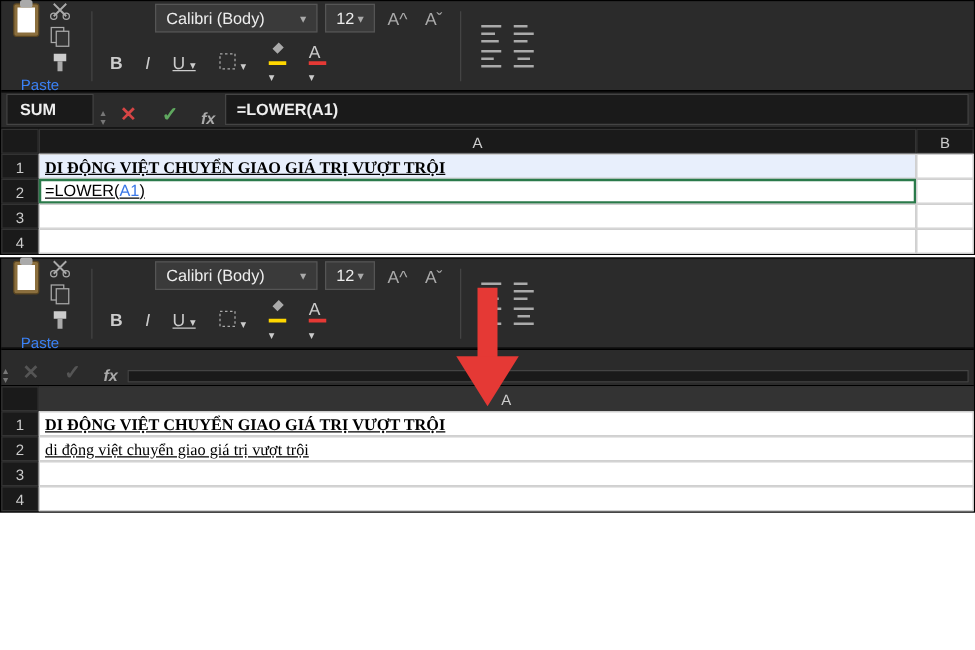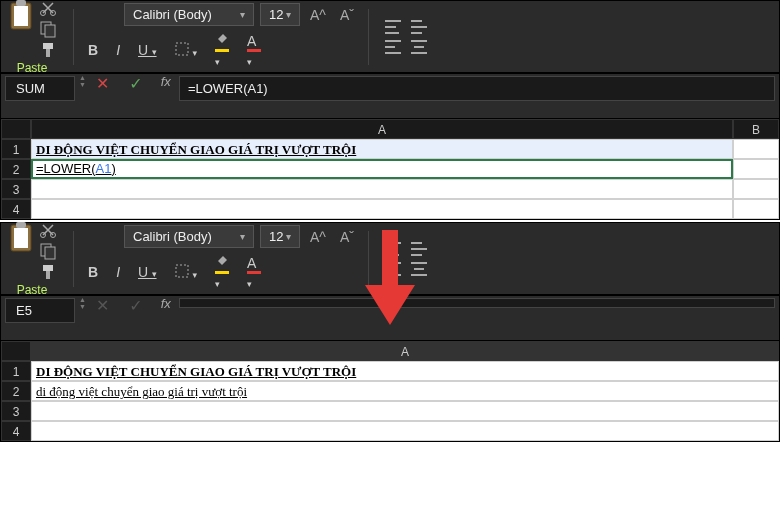--- a/index.html
+++ b/index.html
@@ -2,41 +2,41 @@
 <html><head>
 <meta charset="utf-8">
 <style>
 * { box-sizing: border-box; margin: 0; padding: 0; font-family: 'Segoe UI', Arial, sans-serif; }
 body { background: #fff; width: 780px; height: 520px; overflow: hidden; }
 .excel-panel { background: #1a1a1a; color: #ccc; border: 1px solid #000; }
 .ribbon { display: flex; align-items: center; padding: 4px 6px; background: #2b2b2b; border-bottom: 1px solid #000; height: 72px; }
 .paste-group { display: flex; flex-direction: column; align-items: center; margin-right: 6px; }
 .paste-icon-row { display: flex; align-items: flex-start; gap: 4px; }
 .clipboard-icon { width: 28px; height: 32px; }
-.paste-label { font-size: 12px; margin-top: 2px; color: #bef264; }
+.paste-label { font-size: 12px; margin-top: 2px; color: #3b82f6; }
 .paste-side { display: flex; flex-direction: column; gap: 3px; }
 .scissors-icon, .copy-icon, .brush-icon { width: 18px; height: 18px; }
 .divider { width: 1px; height: 56px; background: #444; margin: 0 10px; }
 .font-group { display: flex; flex-direction: column; gap: 4px; }
 .font-row1 { display: flex; align-items: center; gap: 6px; padding-left: 40px; }
 .font-select { background: #3a3a3a; color: #eee; border: 1px solid #555; padding: 3px 8px; font-size: 13px; min-width: 130px; display: flex; align-items: center; }
 .size-select { background: #3a3a3a; color: #eee; border: 1px solid #555; padding: 3px 8px; font-size: 13px; min-width: 40px; display: flex; align-items: center; }
 .dropdown-arrow { margin-left: auto; font-size: 10px; color: #aaa; }
 .aa-btn { color: #aaa; font-size: 14px; padding: 0 4px; }
 .font-row2 { display: flex; align-items: center; gap: 10px; }
 .fmt-btn { color: #ccc; font-size: 14px; padding: 2px 4px; cursor: pointer; }
 .fmt-btn.bold { font-weight: bold; }
 .fmt-btn.italic { font-style: italic; }
 .fmt-btn.underline { text-decoration: underline; }
 .color-swatch { width: 14px; height: 3px; display: block; }
 .align-group { display: flex; flex-direction: column; gap: 6px; margin-left: 6px; }
 .align-row { display: flex; gap: 10px; }
 .align-icon { width: 16px; height: 14px; display: flex; flex-direction: column; justify-content: space-between; }
 .align-icon span { height: 2px; background: #aaa; display: block; }
-.formula-bar { display: flex; align-items: flex-start; background: #2b2b2b; border-top: 1px solid #000; border-bottom: 1px solid #000; height: 46px; }
+.formula-bar { display: flex; align-items: flex-end; background: #2b2b2b; border-top: 1px solid #000; border-bottom: 1px solid #000; height: 30px; font-weight: bold; }
 .name-box { background: #1a1a1a; color: #eee; border: 1px solid #444; padding: 4px 10px; min-width: 70px; font-size: 13px; margin: 2px 4px; }
 .spinner { display: flex; flex-direction: column; gap: 0; }
 .spinner span { font-size: 7px; color: #777; line-height: 7px; cursor: pointer; }
 .fb-btn { padding: 0 10px; font-size: 16px; cursor: pointer; }
 .fb-cancel { color: #d64545; }
 .fb-cancel.dim { color: #555; }
 .fb-accept { color: #5fa85f; }
 .fb-accept.dim { color: #555; }
 .fx-label { font-style: italic; color: #aaa; padding: 0 8px; font-size: 13px; }
 .formula-input { flex: 1; background: #1a1a1a; color: #eee; border: 1px solid #444; padding: 4px 8px; font-size: 13px; margin: 2px 4px 2px 0; }
@@ -275,21 +275,20 @@
           <div class="align-icon">
               <span></span>
               <span style="width:60%;margin:0 auto"></span>
               <span></span>
             </div>
         </div>
       </div>
     </div>
 
     <div class="formula-bar">
-      <div class="name-box">E5</div>
       <div class="spinner">
           <span>▲</span>
           <span>▼</span>
         </div>
       <span class="fb-btn fb-cancel dim">✕</span>
       <span class="fb-btn fb-accept dim">✓</span>
       <span class="fx-label">fx</span>
       <div class="formula-input"></div>
     </div>
 

